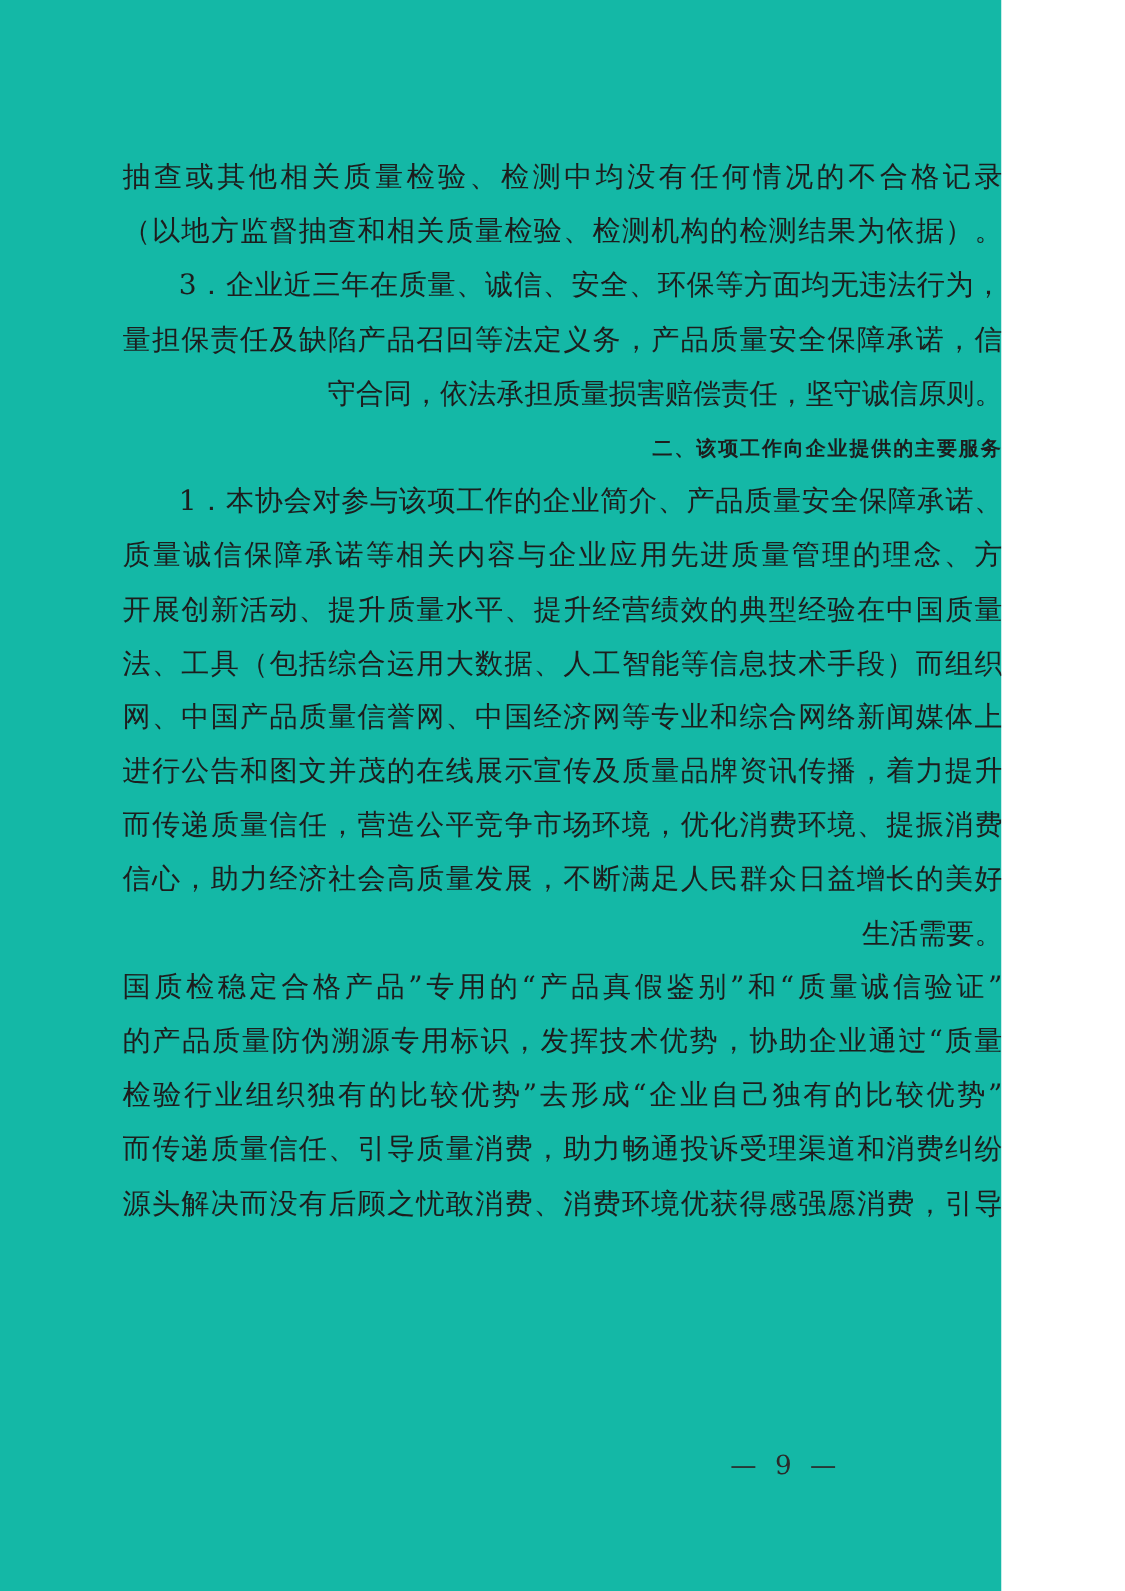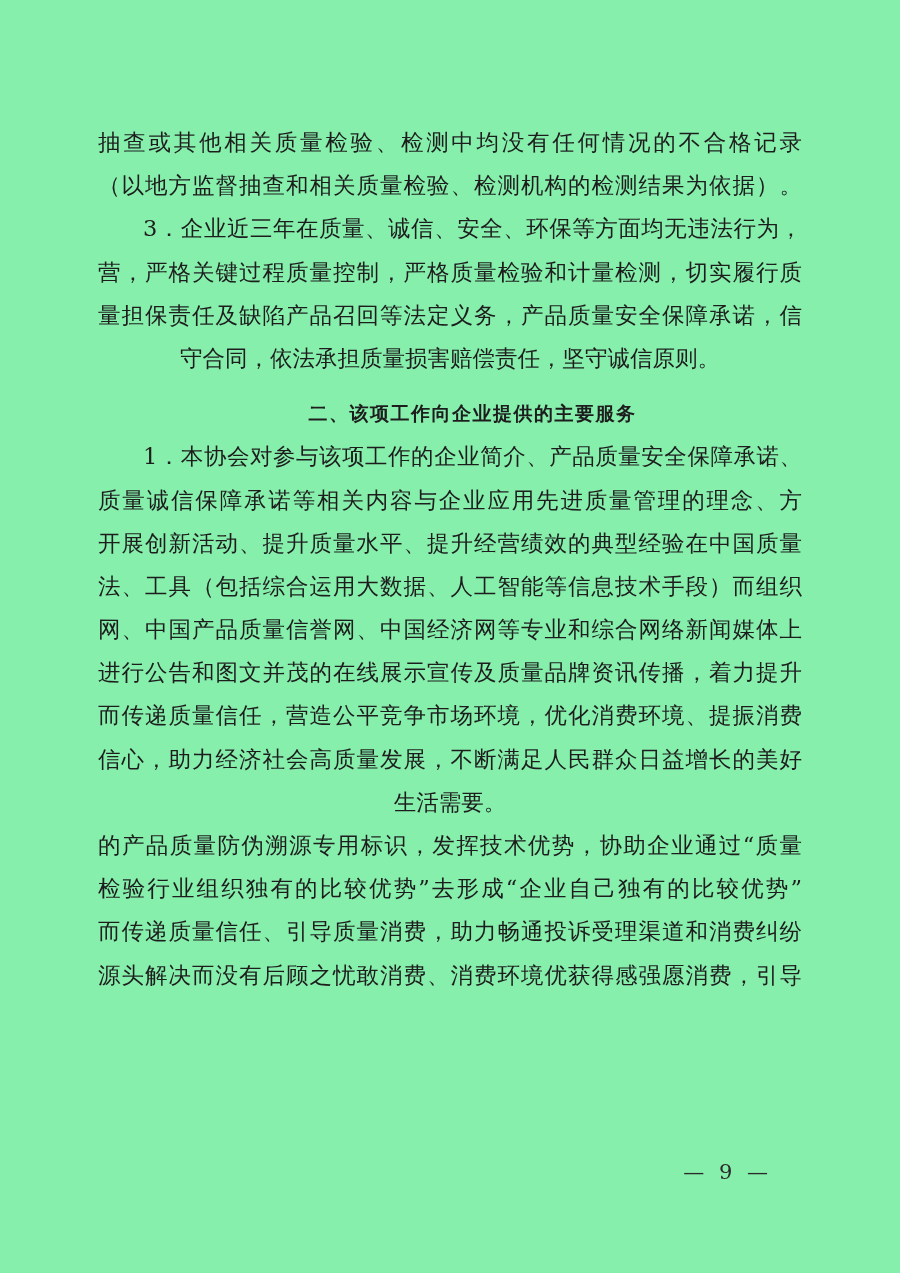--- a/index.html
+++ b/index.html
@@ -2,57 +2,56 @@
 <html lang="zh"><head>
 <meta charset="utf-8">
 <style>
   html, body {
     margin: 0;
     padding: 0;
     background: #ffffff;
   }
   .page {
     position: relative;
-    width: 900px;
+    width: 801px;
     height: 1273px;
-    background: #86efac;
+    background: #14b8a6;
     color: #1d1d1d;
     font-family: "DejaVu Serif", "Liberation Serif", serif;
     overflow: hidden;
   }
   .textblock {
     position: absolute;
     left: 98px;
     top: 121px;
     width: 704px;
   }
   .ln {
     font-size: 22.5px;
     line-height: 43.2px;
     height: 43.2px;
-    text-align: center;
+    text-align: right;
     white-space: normal;
     overflow: visible;
   }
   
   .j {
     text-align: justify;
     text-align-last: justify;
   }
   
   .ind {
     text-indent: 45px;
   }
   
   .hd {
     font-family: "DejaVu Sans", "Liberation Sans", sans-serif;
     font-weight: 700;
-    font-size: 19px;
+    font-size: 16px;
     letter-spacing: 1.5px;
-    margin-top: 12px;
   }
   .pagenum {
     position: absolute;
     top: 1160px;
     left: 0;
     width: 100%;
     box-sizing: border-box;
     padding-right: 128px;
     text-align: right;
     font-size: 21px;
@@ -61,32 +60,32 @@
   }
 </style>
 </head>
 <body>
 
 <div class="page">
   <div class="textblock">
     <div class="ln j">抽查或其他相关质量检验、检测中均没有任何情况的不合格记录</div>
     <div class="ln j">（以地方监督抽查和相关质量检验、检测机构的检测结果为依据）。</div>
     <div class="ln j ind">3．企业近三年在质量、诚信、安全、环保等方面均无违法行为，</div>
-    <div class="ln j">营，严格关键过程质量控制，严格质量检验和计量检测，切实履行质</div>
     <div class="ln j">量担保责任及缺陷产品召回等法定义务，产品质量安全保障承诺，信</div>
     <div class="ln">守合同，依法承担质量损害赔偿责任，坚守诚信原则。</div>
     <div class="ln hd ind">二、该项工作向企业提供的主要服务</div>
     <div class="ln j ind">1．本协会对参与该项工作的企业简介、产品质量安全保障承诺、</div>
     <div class="ln j">质量诚信保障承诺等相关内容与企业应用先进质量管理的理念、方</div>
     <div class="ln j">开展创新活动、提升质量水平、提升经营绩效的典型经验在中国质量</div>
     <div class="ln j">法、工具（包括综合运用大数据、人工智能等信息技术手段）而组织</div>
     <div class="ln j">网、中国产品质量信誉网、中国经济网等专业和综合网络新闻媒体上</div>
     <div class="ln j">进行公告和图文并茂的在线展示宣传及质量品牌资讯传播，着力提升</div>
     <div class="ln j">而传递质量信任，营造公平竞争市场环境，优化消费环境、提振消费</div>
     <div class="ln j">信心，助力经济社会高质量发展，不断满足人民群众日益增长的美好</div>
     <div class="ln">生活需要。</div>
+    <div class="ln j">国质检稳定合格产品”专用的“产品真假鉴别”和“质量诚信验证”</div>
     <div class="ln j">的产品质量防伪溯源专用标识，发挥技术优势，协助企业通过“质量</div>
     <div class="ln j">检验行业组织独有的比较优势”去形成“企业自己独有的比较优势”</div>
     <div class="ln j">而传递质量信任、引导质量消费，助力畅通投诉受理渠道和消费纠纷</div>
     <div class="ln j">源头解决而没有后顾之忧敢消费、消费环境优获得感强愿消费，引导</div>
   </div>
   <div class="pagenum">— 9 —</div>
 </div>
 
 </body></html>

